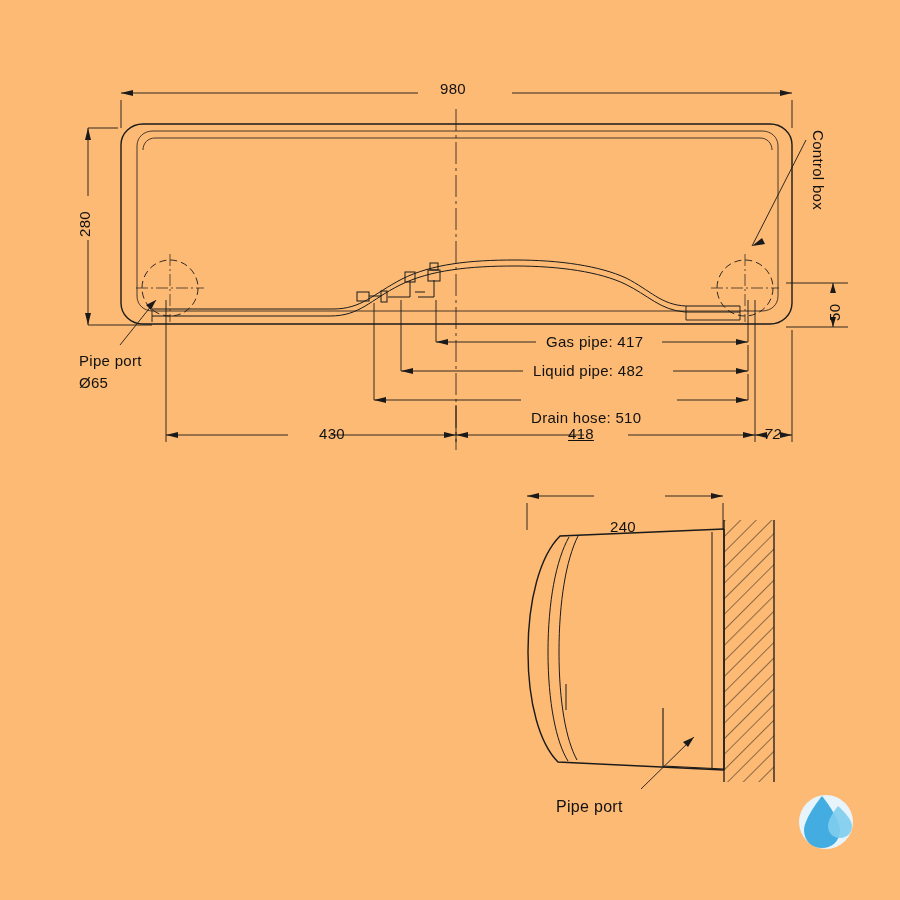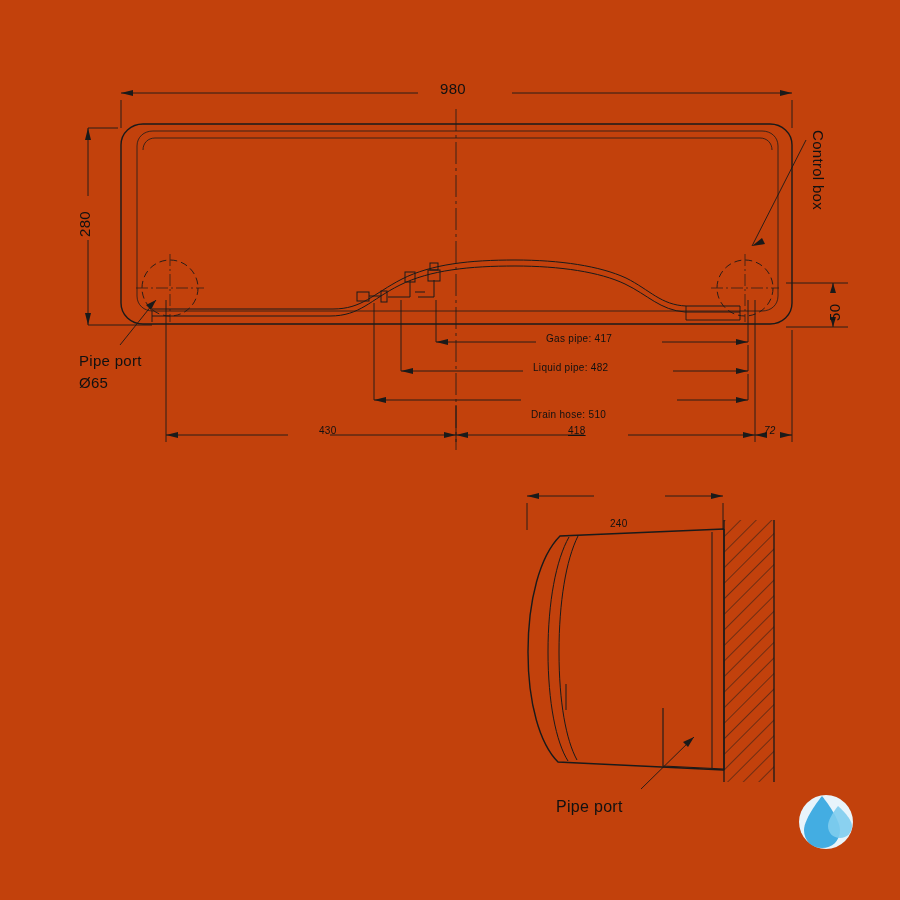--- a/index.html
+++ b/index.html
@@ -4,21 +4,21 @@
 <style>
   html, body {
     margin: 0;
     padding: 0;
     background: #ffffff;
   }
   #page {
     position: relative;
     width: 900px;
     height: 900px;
-    background: #c2410c;
+    background: #fdba74;
     font-family: "Liberation Sans", sans-serif;
     color: #1a1a1a;
     overflow: hidden;
   }
   .svg-layer {
     position: absolute;
     left: 0;
     top: 0;
     width: 900px;
     height: 900px;
@@ -33,21 +33,21 @@
   }
   .lbl.vert {
     transform: rotate(-90deg);
     transform-origin: left top;
   }
   .lbl.rot-cb {
     transform: rotate(90deg);
     transform-origin: left top;
   }
   .dim-txt {
-    font-size: 10px;
+    font-size: 15px;
   }
 </style>
 </head>
 <body>
 
 <div id="page">
 
   <svg class="svg-layer" viewBox="0 0 900 900">
     <g fill="none" stroke="#1a1a1a" stroke-width="1" shape-rendering="geometricPrecision">
 

